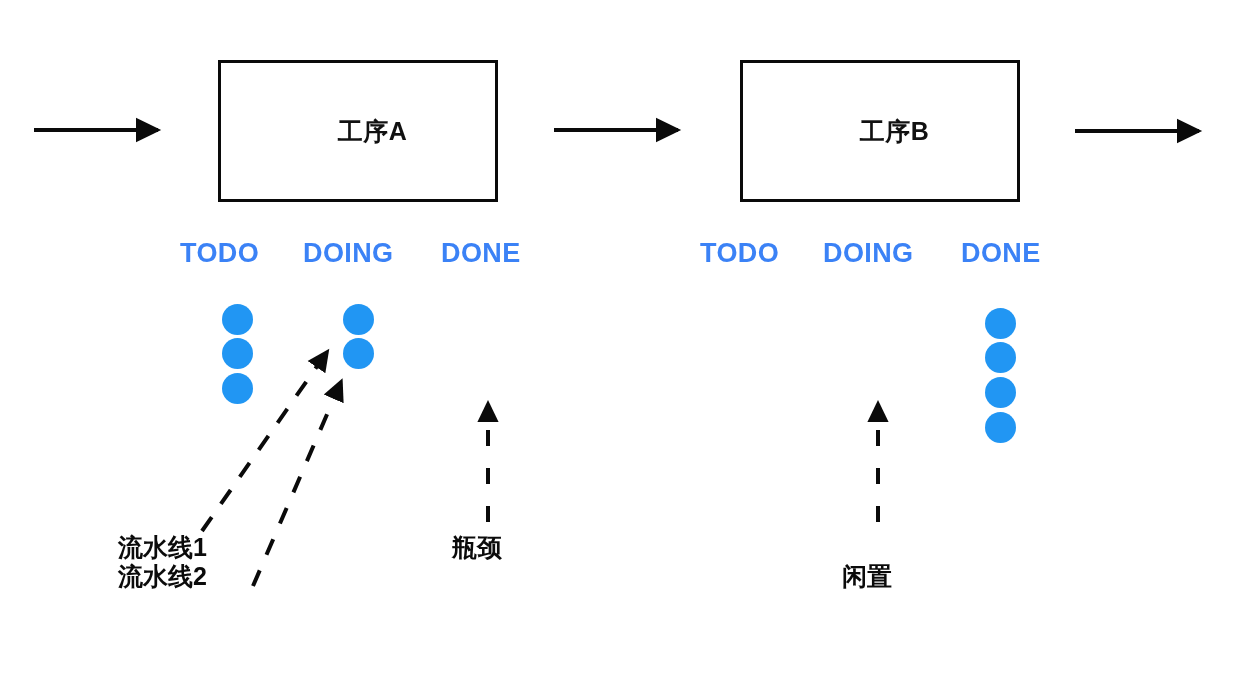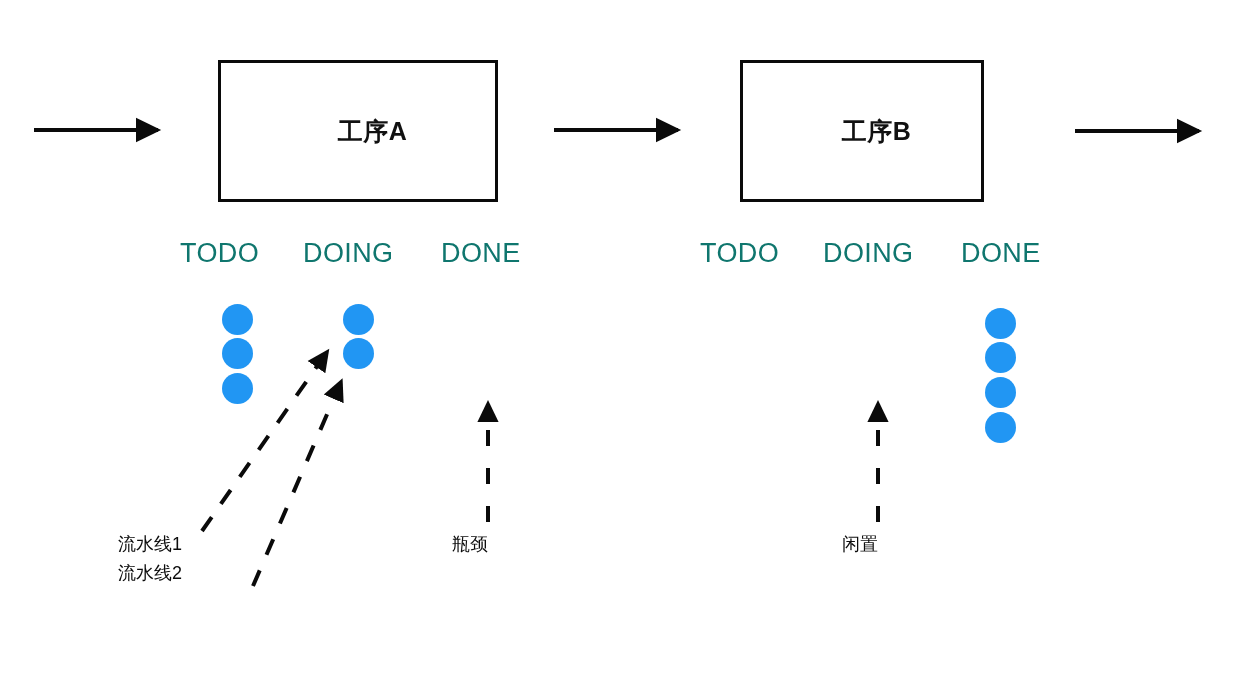--- a/index.html
+++ b/index.html
@@ -41,37 +41,37 @@
     font-size: 25px;
     font-weight: 700;
     color: #111111;
     letter-spacing: 0.5px;
     line-height: 1;
     white-space: nowrap;
   }
   .stage-label {
     position: absolute;
     font-size: 27px;
-    font-weight: 400;
-    color: #0f766e;
+    font-weight: 700;
+    color: #3b82f6;
     letter-spacing: 0.4px;
     line-height: 1;
     white-space: nowrap;
   }
   .dot {
     position: absolute;
     width: 31px;
     height: 31px;
     border-radius: 50%;
     background: #2196f3;
   }
   .annot-label {
     position: absolute;
-    font-size: 18px;
-    font-weight: 400;
+    font-size: 25px;
+    font-weight: 700;
     color: #0b0b0b;
     line-height: 1;
     white-space: nowrap;
   }
 </style>
 </head>
 <body>
 
 <div id="canvas">
 
@@ -122,34 +122,34 @@
   <div class="stage-label" style="left:303px; top:240px;">DOING</div>
   <div class="stage-label" style="left:441px; top:240px;">DONE</div>
 
   <div class="dot" style="left:222px; top:304px;"></div>
   <div class="dot" style="left:222px; top:338px;"></div>
   <div class="dot" style="left:222px; top:373px;"></div>
 
   <div class="dot" style="left:343px; top:304px;"></div>
   <div class="dot" style="left:343px; top:338px;"></div>
 
-  <div class="process-box" style="left:740px; top:60px; width:244px; height:142px;">
+  <div class="process-box" style="left:740px; top:60px; width:280px; height:142px;">
     <span class="process-label">工序B</span>
   </div>
 
   <div class="stage-label" style="left:700px; top:240px;">TODO</div>
   <div class="stage-label" style="left:823px; top:240px;">DOING</div>
   <div class="stage-label" style="left:961px; top:240px;">DONE</div>
 
   <div class="dot" style="left:985px; top:308px;"></div>
   <div class="dot" style="left:985px; top:342px;"></div>
   <div class="dot" style="left:985px; top:377px;"></div>
   <div class="dot" style="left:985px; top:412px;"></div>
 
   <div class="annot-label" style="left:118px; top:535px;">流水线1</div>
 
   <div class="annot-label" style="left:118px; top:564px;">流水线2</div>
 
   <div class="annot-label" style="left:452px; top:535px;text-align:center;">瓶颈</div>
 
-  <div class="annot-label" style="left:842px; top:535px;">闲置</div>
+  <div class="annot-label" style="left:842px; top:564px;">闲置</div>
 
 </div>
 
 </body></html>

